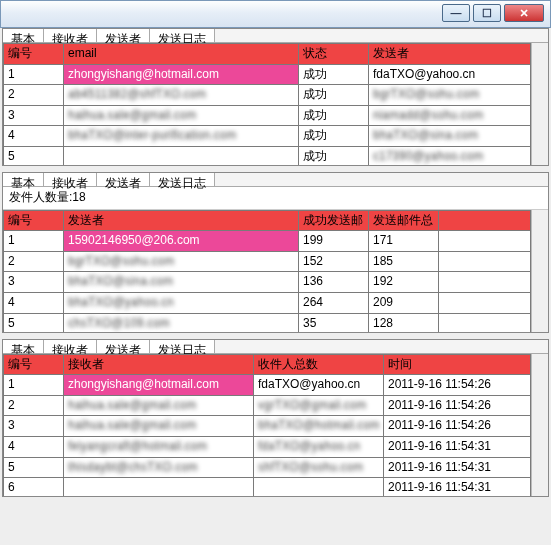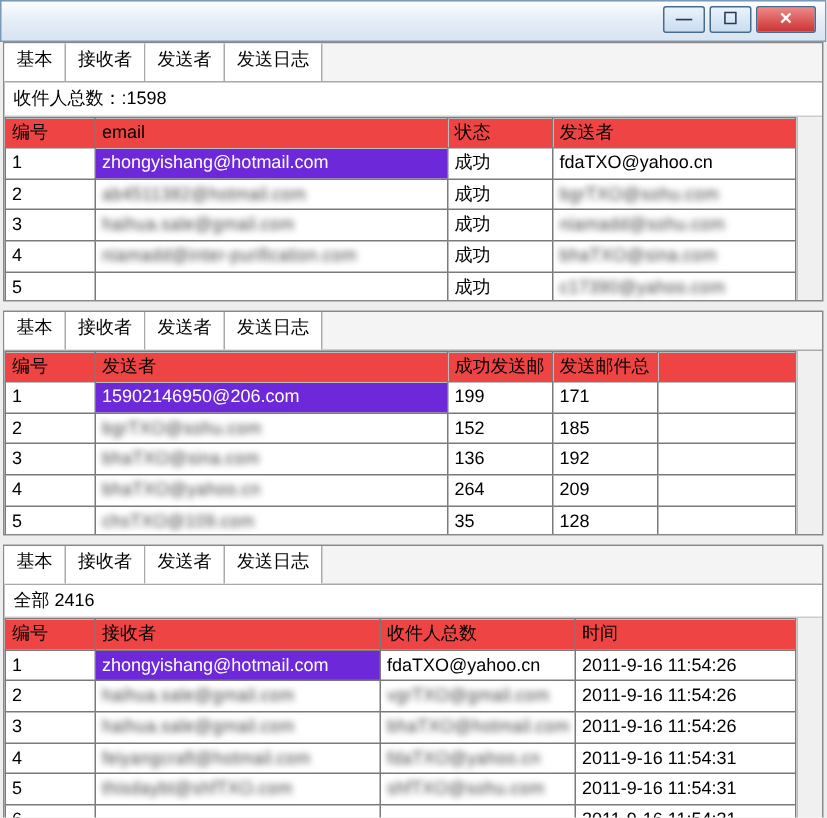--- a/index.html
+++ b/index.html
@@ -3,29 +3,29 @@
 <meta charset="utf-8">
 <style>
 *{box-sizing:border-box;margin:0;padding:0}
 body{font:12px/1.3 "SimSun","Microsoft YaHei",sans-serif;background:#eee;width:551px;height:545px;overflow:hidden}
 .titlebar{height:28px;background:linear-gradient(#fdfefe,#e6eef7 45%,#d8e4f2);border:1px solid #7a98b8;position:relative}
 .winbtns{position:absolute;right:6px;top:3px;display:flex;gap:3px}
 .winbtn{width:28px;height:18px;border:1px solid #4a6a8a;display:flex;align-items:center;justify-content:center;font:bold 11px/1 Arial;border-radius:2px}
 .min,.max{background:linear-gradient(#eaf3fb,#c9ddf0);color:#2a3a55}
 .close{background:linear-gradient(#e88,#c33);color:#fff;width:40px}
 .panel{background:#fff;border:1px solid #888;margin:0 2px 6px}
-.tabs{display:flex;background:#f4f4f4;border-bottom:1px solid #aaa;height:26px}
+.tabs{display:flex;background:#f4f4f4;border-bottom:1px solid #aaa;height:14px}
 .tab{padding:3px 8px 2px;border-right:1px solid #aaa;background:#fff;color:#000;cursor:default}
 .tab.active{background:#fff;font-weight:400}
 .info{padding:3px 6px;border-bottom:1px solid #ccc}
 .gridwrap{overflow:hidden}
 table{border-collapse:collapse;width:100%;table-layout:fixed}
 th,td{border:1px solid #7a7a7a;text-align:left;padding:2px 4px;font-weight:400;height:20px;white-space:nowrap;overflow:hidden}
 th{background:#ef4444}
-.sel{background:#6d28d9;color:#fff}
+.sel{background:#ec4899;color:#fff}
 .scrbar{width:17px;background:#f0f0f0;border-left:1px solid #bbb}
 .col-idx{width:60px}
 .blur{color:transparent;text-shadow:0 0 4px #444}
 </style>
 </head>
 <body>
 
 <div class="titlebar">
   <div class="winbtns">
     <div class="winbtn min">—</div>
@@ -34,21 +34,20 @@
   </div>
 </div>
 
 <div class="panel">
   <div class="tabs">
     <div class="tab active">基本</div>
     <div class="tab">接收者</div>
     <div class="tab">发送者</div>
     <div class="tab">发送日志</div>
   </div>
-  <div class="info">收件人总数：:1598</div>
   <div class="gridwrap" style="height:122px;display:flex">
     <table>
       <colgroup>
           <col class="col-idx">
           <col style="width:235px">
           <col style="width:70px">
           <col>
         </colgroup>
       <tbody>
           <tr>
@@ -60,33 +59,33 @@
       </tbody>
         <tbody id="p1body">
           <tr>
             <td>1</td>
             <td class="sel">zhongyishang@hotmail.com</td>
             <td>成功</td>
             <td>fdaTXO@yahoo.cn</td>
           </tr>
           <tr>
             <td>2</td>
-            <td><span class="blur">ab4511382@hotmail.com</span></td>
+            <td><span class="blur">ab4511382@shfTXO.com</span></td>
             <td>成功</td>
             <td><span class="blur">bgrTXO@sohu.com</span></td>
           </tr>
           <tr>
             <td>3</td>
             <td><span class="blur">haihua.sale@gmail.com</span></td>
             <td>成功</td>
             <td><span class="blur">niamadd@sohu.com</span></td>
           </tr>
           <tr>
             <td>4</td>
-            <td><span class="blur">niamadd@inter-purification.com</span></td>
+            <td><span class="blur">bhaTXO@inter-purification.com</span></td>
             <td>成功</td>
             <td><span class="blur">bhaTXO@sina.com</span></td>
           </tr>
           <tr>
             <td>5</td>
             <td><span class="blur"></span></td>
             <td>成功</td>
             <td><span class="blur">c17390@yahoo.com</span></td>
           </tr>
         </tbody>
@@ -95,20 +94,21 @@
   </div>
 </div>
 
 <div class="panel">
   <div class="tabs">
     <div class="tab">基本</div>
     <div class="tab">接收者</div>
     <div class="tab active">发送者</div>
     <div class="tab">发送日志</div>
   </div>
+  <div class="info">发件人数量:18</div>
   <div class="gridwrap" style="height:122px;display:flex">
     <table>
       <colgroup>
           <col class="col-idx">
           <col style="width:235px">
           <col style="width:70px">
           <col style="width:70px">
           <col>
         </colgroup>
       <tbody>
@@ -162,21 +162,20 @@
   </div>
 </div>
 
 <div class="panel">
   <div class="tabs">
     <div class="tab">基本</div>
     <div class="tab">接收者</div>
     <div class="tab">发送者</div>
     <div class="tab active">发送日志</div>
   </div>
-  <div class="info">全部 2416</div>
   <div class="gridwrap" style="height:142px;display:flex">
     <table>
       <colgroup>
           <col class="col-idx">
           <col style="width:190px">
           <col style="width:130px">
           <col>
         </colgroup>
       <tbody>
           <tr>
@@ -206,21 +205,21 @@
             <td>2011-9-16 11:54:26</td>
           </tr>
           <tr>
             <td>4</td>
             <td><span class="blur">feiyangcraft@hotmail.com</span></td>
             <td><span class="blur">fdaTXO@yahoo.cn</span></td>
             <td>2011-9-16 11:54:31</td>
           </tr>
           <tr>
             <td>5</td>
-            <td><span class="blur">thisdaybt@shfTXO.com</span></td>
+            <td><span class="blur">thisdaybt@chsTXO.com</span></td>
             <td><span class="blur">shfTXO@sohu.com</span></td>
             <td>2011-9-16 11:54:31</td>
           </tr>
           <tr>
             <td>6</td>
             <td></td>
             <td></td>
             <td>2011-9-16 11:54:31</td>
           </tr>
         </tbody>

